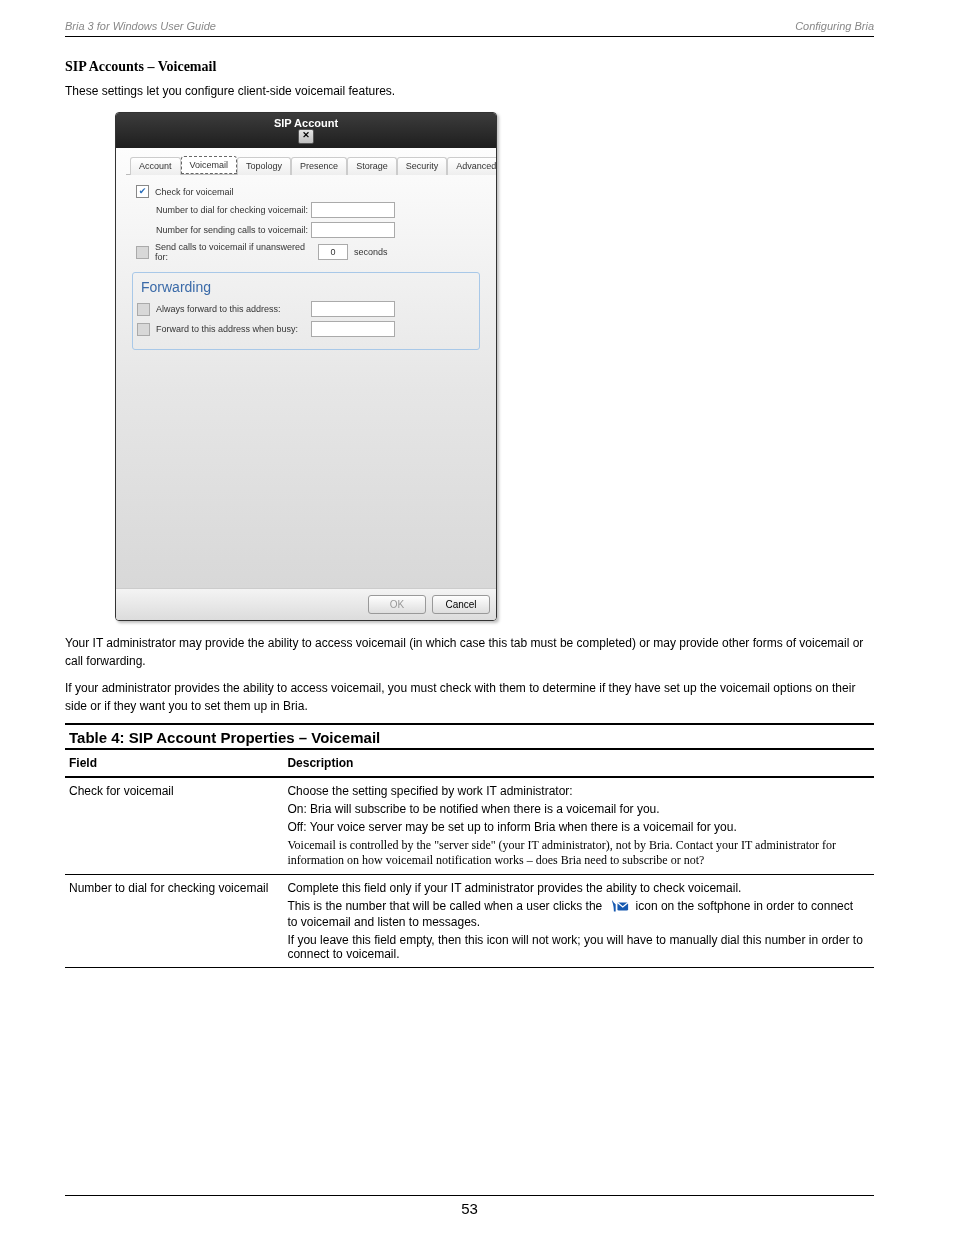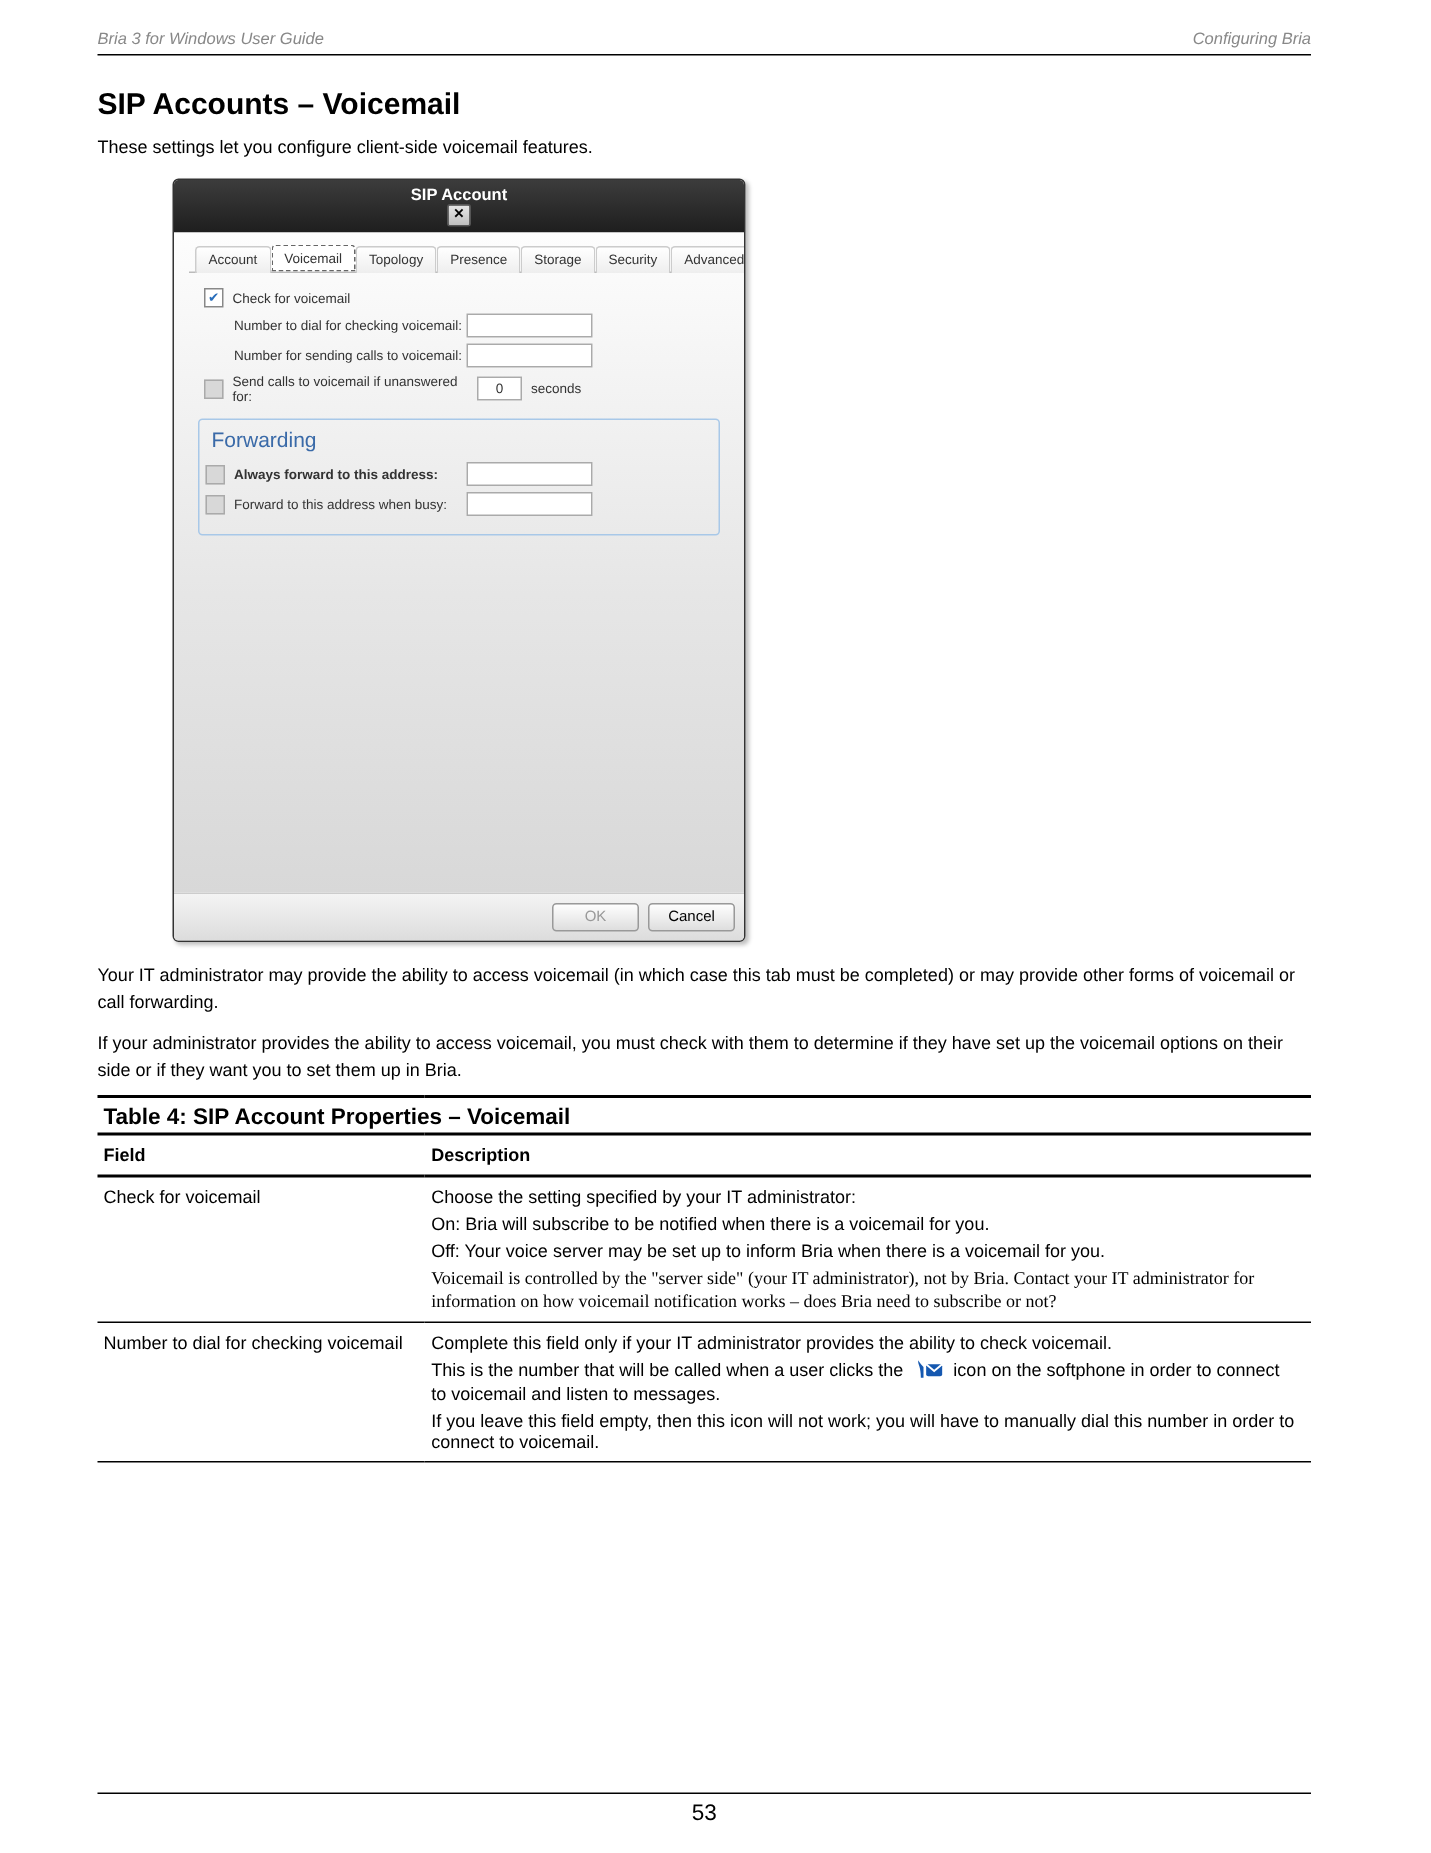--- a/index.html
+++ b/index.html
@@ -21,23 +21,24 @@
     display: flex;
     justify-content: space-between;
     font-size: 11px;
     font-style: italic;
     color: #888;
     border-bottom: 1px solid #000;
     padding-bottom: 4px;
     margin-bottom: 20px;
   }
   .section-title {
-    font-size: 20px;
+    font-size: 14px;
     font-weight: bold;
     margin: 22px 0 8px 0;
+    font-family: Liberation Serif, serif;
   }
   .body-text {
     font-size: 12px;
     line-height: 1.45;
   }
   
   .dialog {
     width: 380px;
     margin: 12px 0 14px 50px;
     border: 1px solid #333;
@@ -277,21 +278,21 @@
         <span class="checkbox grey"></span>
         <span style="width:163px;">Send calls to voicemail if unanswered for:</span>
         <span class="text-input small">0</span>
         <span style="margin-left:6px;">seconds</span>
       </div>
 
       <div class="fieldset">
         <div class="legend">Forwarding</div>
         <div class="form-row" style="margin-left:0;">
           <span class="checkbox grey"></span>
-          <span style="width:155px;font-weight:bold;">Always forward to this address:</span>
+          <span style="width:155px;">Always forward to this address:</span>
           <span class="text-input"></span>
         </div>
         <div class="form-row" style="margin-left:0;">
           <span class="checkbox grey"></span>
           <span style="width:155px;">Forward to this address when busy:</span>
           <span class="text-input"></span>
         </div>
       </div>
     </div>
     <div class="dialog-footer">
@@ -310,21 +311,21 @@
       </tr>
       <tr>
         <th>Field</th>
         <th>Description</th>
       </tr>
     </thead>
     <tbody>
       <tr>
         <td>Check for voicemail</td>
         <td>
-          <div>Choose the setting specified by your IT administrator:</div>
+          <div>Choose the setting specified by work IT administrator:</div>
           <div style="margin-top:4px;">On: Bria will subscribe to be notified when there is a voicemail for you.</div>
           <div style="margin-top:4px;">Off: Your voice server may be set up to inform Bria when there is a voicemail for you.</div>
           <div style="margin-top:4px;font-family:Liberation Serif, serif;">Voicemail is controlled by the "server side" (your IT administrator), not by Bria. Contact your IT administrator for information on how voicemail notification works – does Bria need to subscribe or not?</div>
         </td>
       </tr>
       <tr>
         <td>Number to dial for checking voicemail</td>
         <td>
           <div>Complete this field only if your IT administrator provides the ability to check voicemail.</div>
           <div style="margin-top:4px;">

